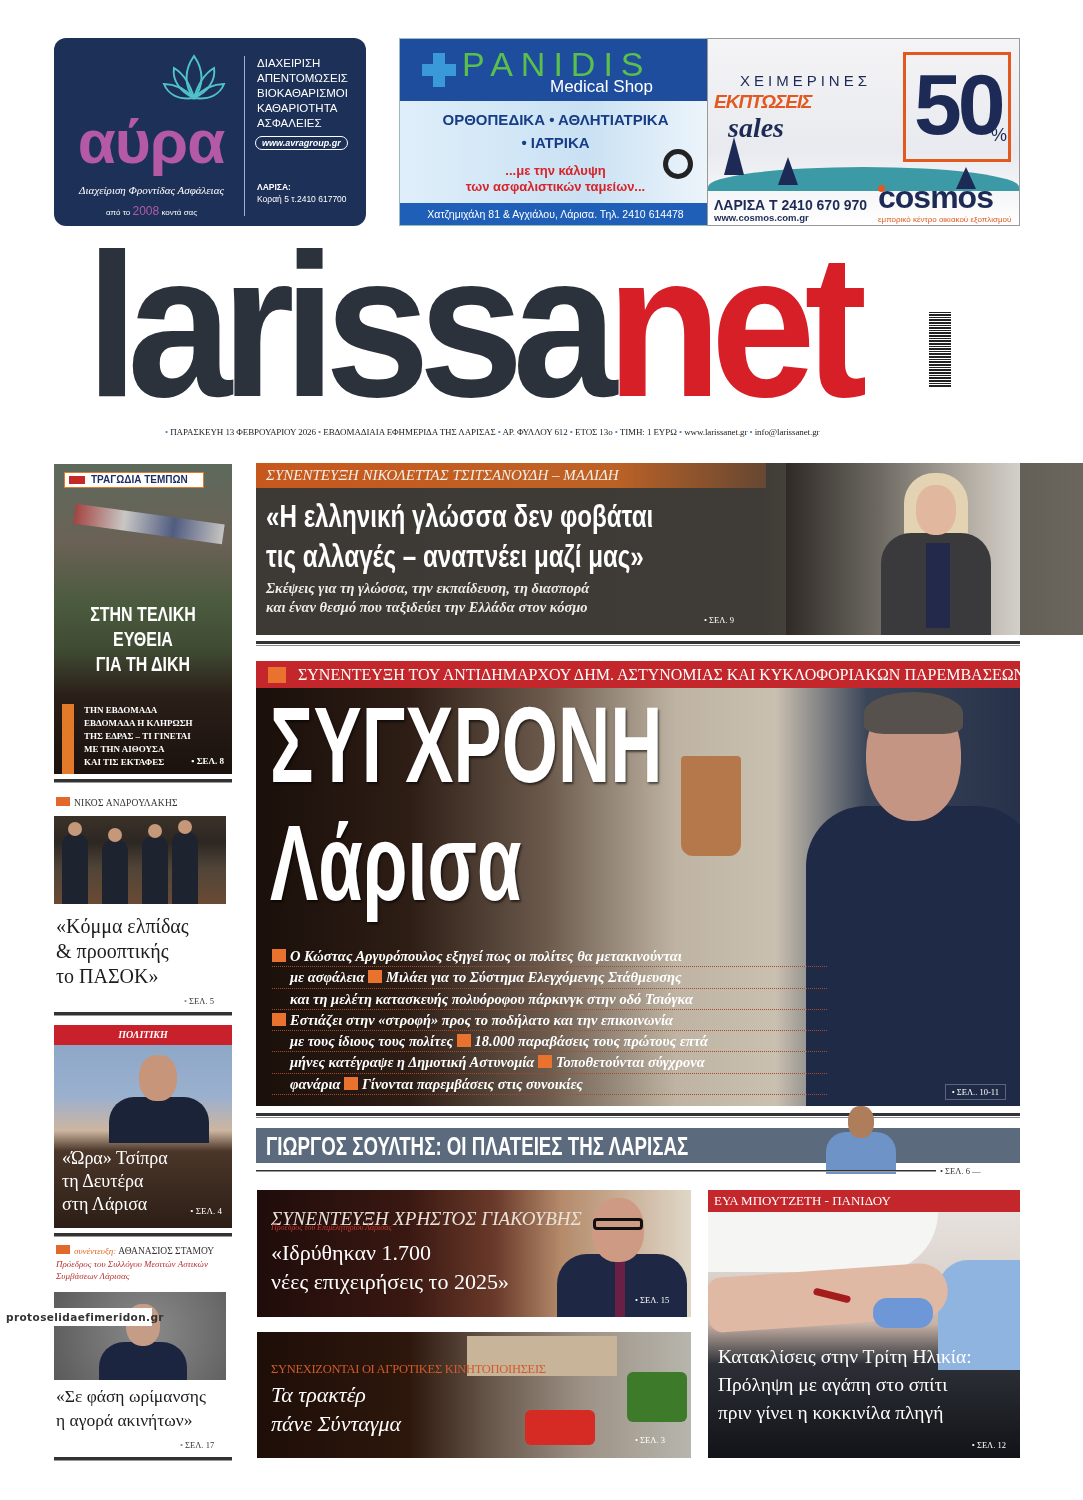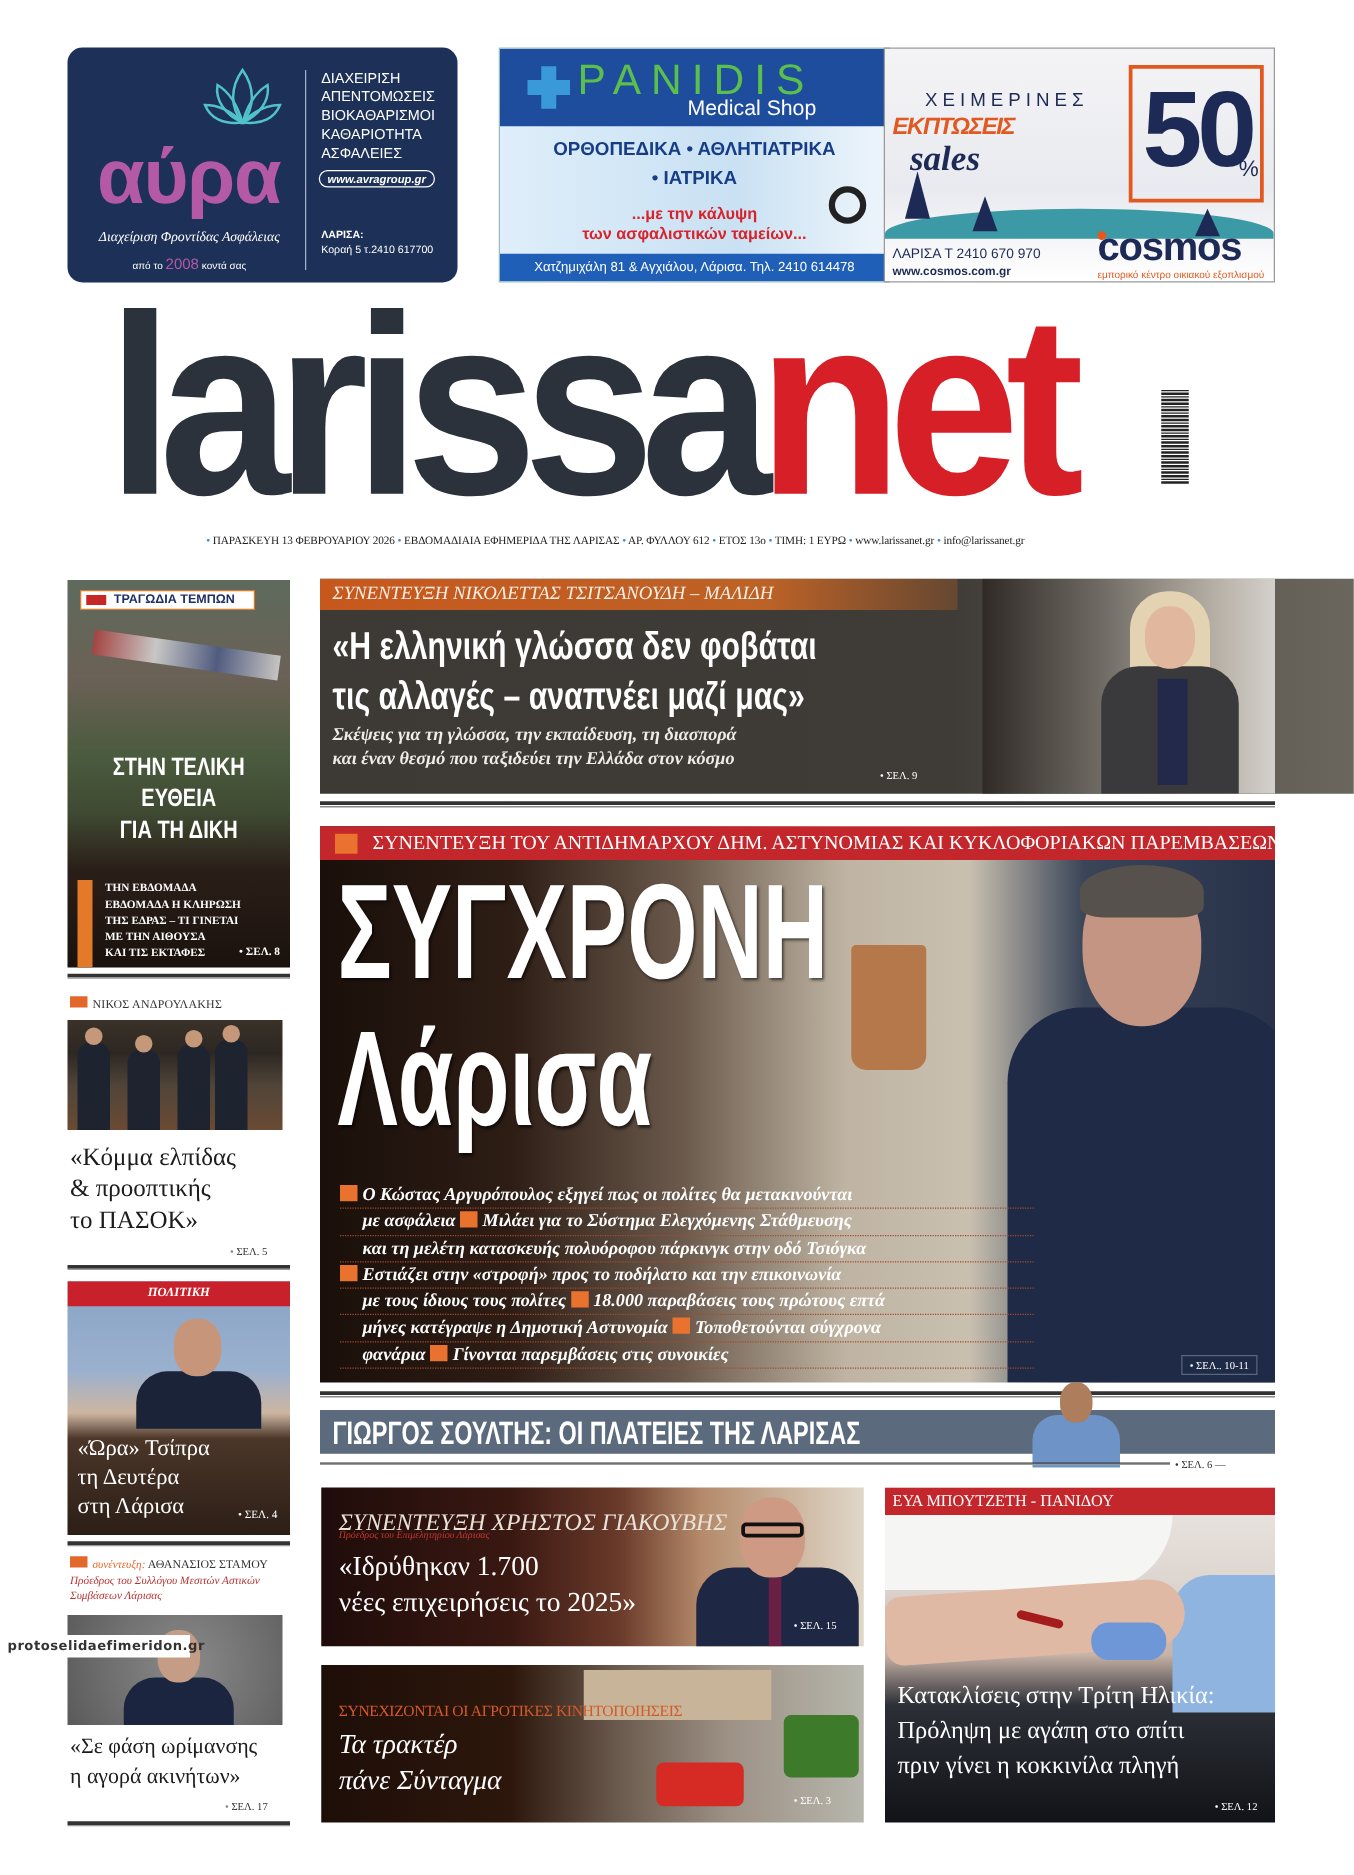--- a/index.html
+++ b/index.html
@@ -35,21 +35,21 @@
 
   .ad-cosmos { left: 707px; width: 313px; background: linear-gradient(180deg, #f4f4f6 0%, #e9eaef 60%, #fff 100%); border: 1px solid #999; font-family: "Liberation Sans", sans-serif; }
   .ad-cosmos .winter { position: absolute; left: 32px; top: 33px; font-size: 15px; letter-spacing: 4px; color: #1d2a55; }
   .ad-cosmos .ekpt { position: absolute; left: 6px; top: 52px; font-size: 19px; font-weight: bold; font-style: italic; color: #e2581f; letter-spacing: -1px; }
   .ad-cosmos .sales { position: absolute; left: 20px; top: 73px; font-family: "Liberation Serif", serif; font-size: 28px; font-weight: bold; font-style: italic; color: #1d2a55; }
   .ad-cosmos .box { position: absolute; left: 195px; top: 13px; width: 108px; height: 110px; border: 3px solid #e2581f; }
   .ad-cosmos .pct { position: absolute; left: 206px; top: 16px; font-size: 86px; font-weight: bold; color: #1d2a55; letter-spacing: -4px; }
   .ad-cosmos .pctsign { position: absolute; left: 283px; top: 86px; font-size: 18px; color: #1d2a55; }
   .ad-cosmos .hills { position: absolute; left: 0; top: 128px; width: 100%; height: 24px; background: #3b9aa5; border-radius: 60% 60% 0 0 / 100% 100% 0 0; }
   .ad-cosmos .tree { position: absolute; width: 0; height: 0; border-left: 10px solid transparent; border-right: 10px solid transparent; border-bottom: 38px solid #1d2a55; }
-  .ad-cosmos .phone { position: absolute; left: 6px; top: 158px; font-size: 11px; font-weight: normal; color: #1d2a55; }
+  .ad-cosmos .phone { position: absolute; left: 6px; top: 158px; font-size: 14px; font-weight: bold; color: #1d2a55; }
   .ad-cosmos .web { position: absolute; left: 6px; top: 173px; font-size: 9.5px; font-weight: bold; color: #1d2a55; }
   .ad-cosmos .logo { position: absolute; left: 170px; top: 140px; font-size: 32px; font-weight: bold; color: #1d2a55; letter-spacing: -1px; }
   .ad-cosmos .logo-dot { position: absolute; left: 170px; top: 146px; width: 7px; height: 7px; border-radius: 50%; background: #e2581f; }
   .ad-cosmos .slogan { position: absolute; left: 170px; top: 176px; font-size: 8px; color: #e2581f; }
 
   
   .masthead { position: absolute; left: 86px; top: 240px; height: 170px; font-family: "Liberation Sans", sans-serif; font-weight: bold; font-size: 205px; line-height: 170px; letter-spacing: -12px; transform: scaleX(0.92); transform-origin: left center; white-space: nowrap; }
   .masthead .dark { color: #2b323b; }
   .masthead .red { color: #d71f27; }
   .barcode { position: absolute; left: 929px; top: 312px; width: 22px; height: 95px; }

